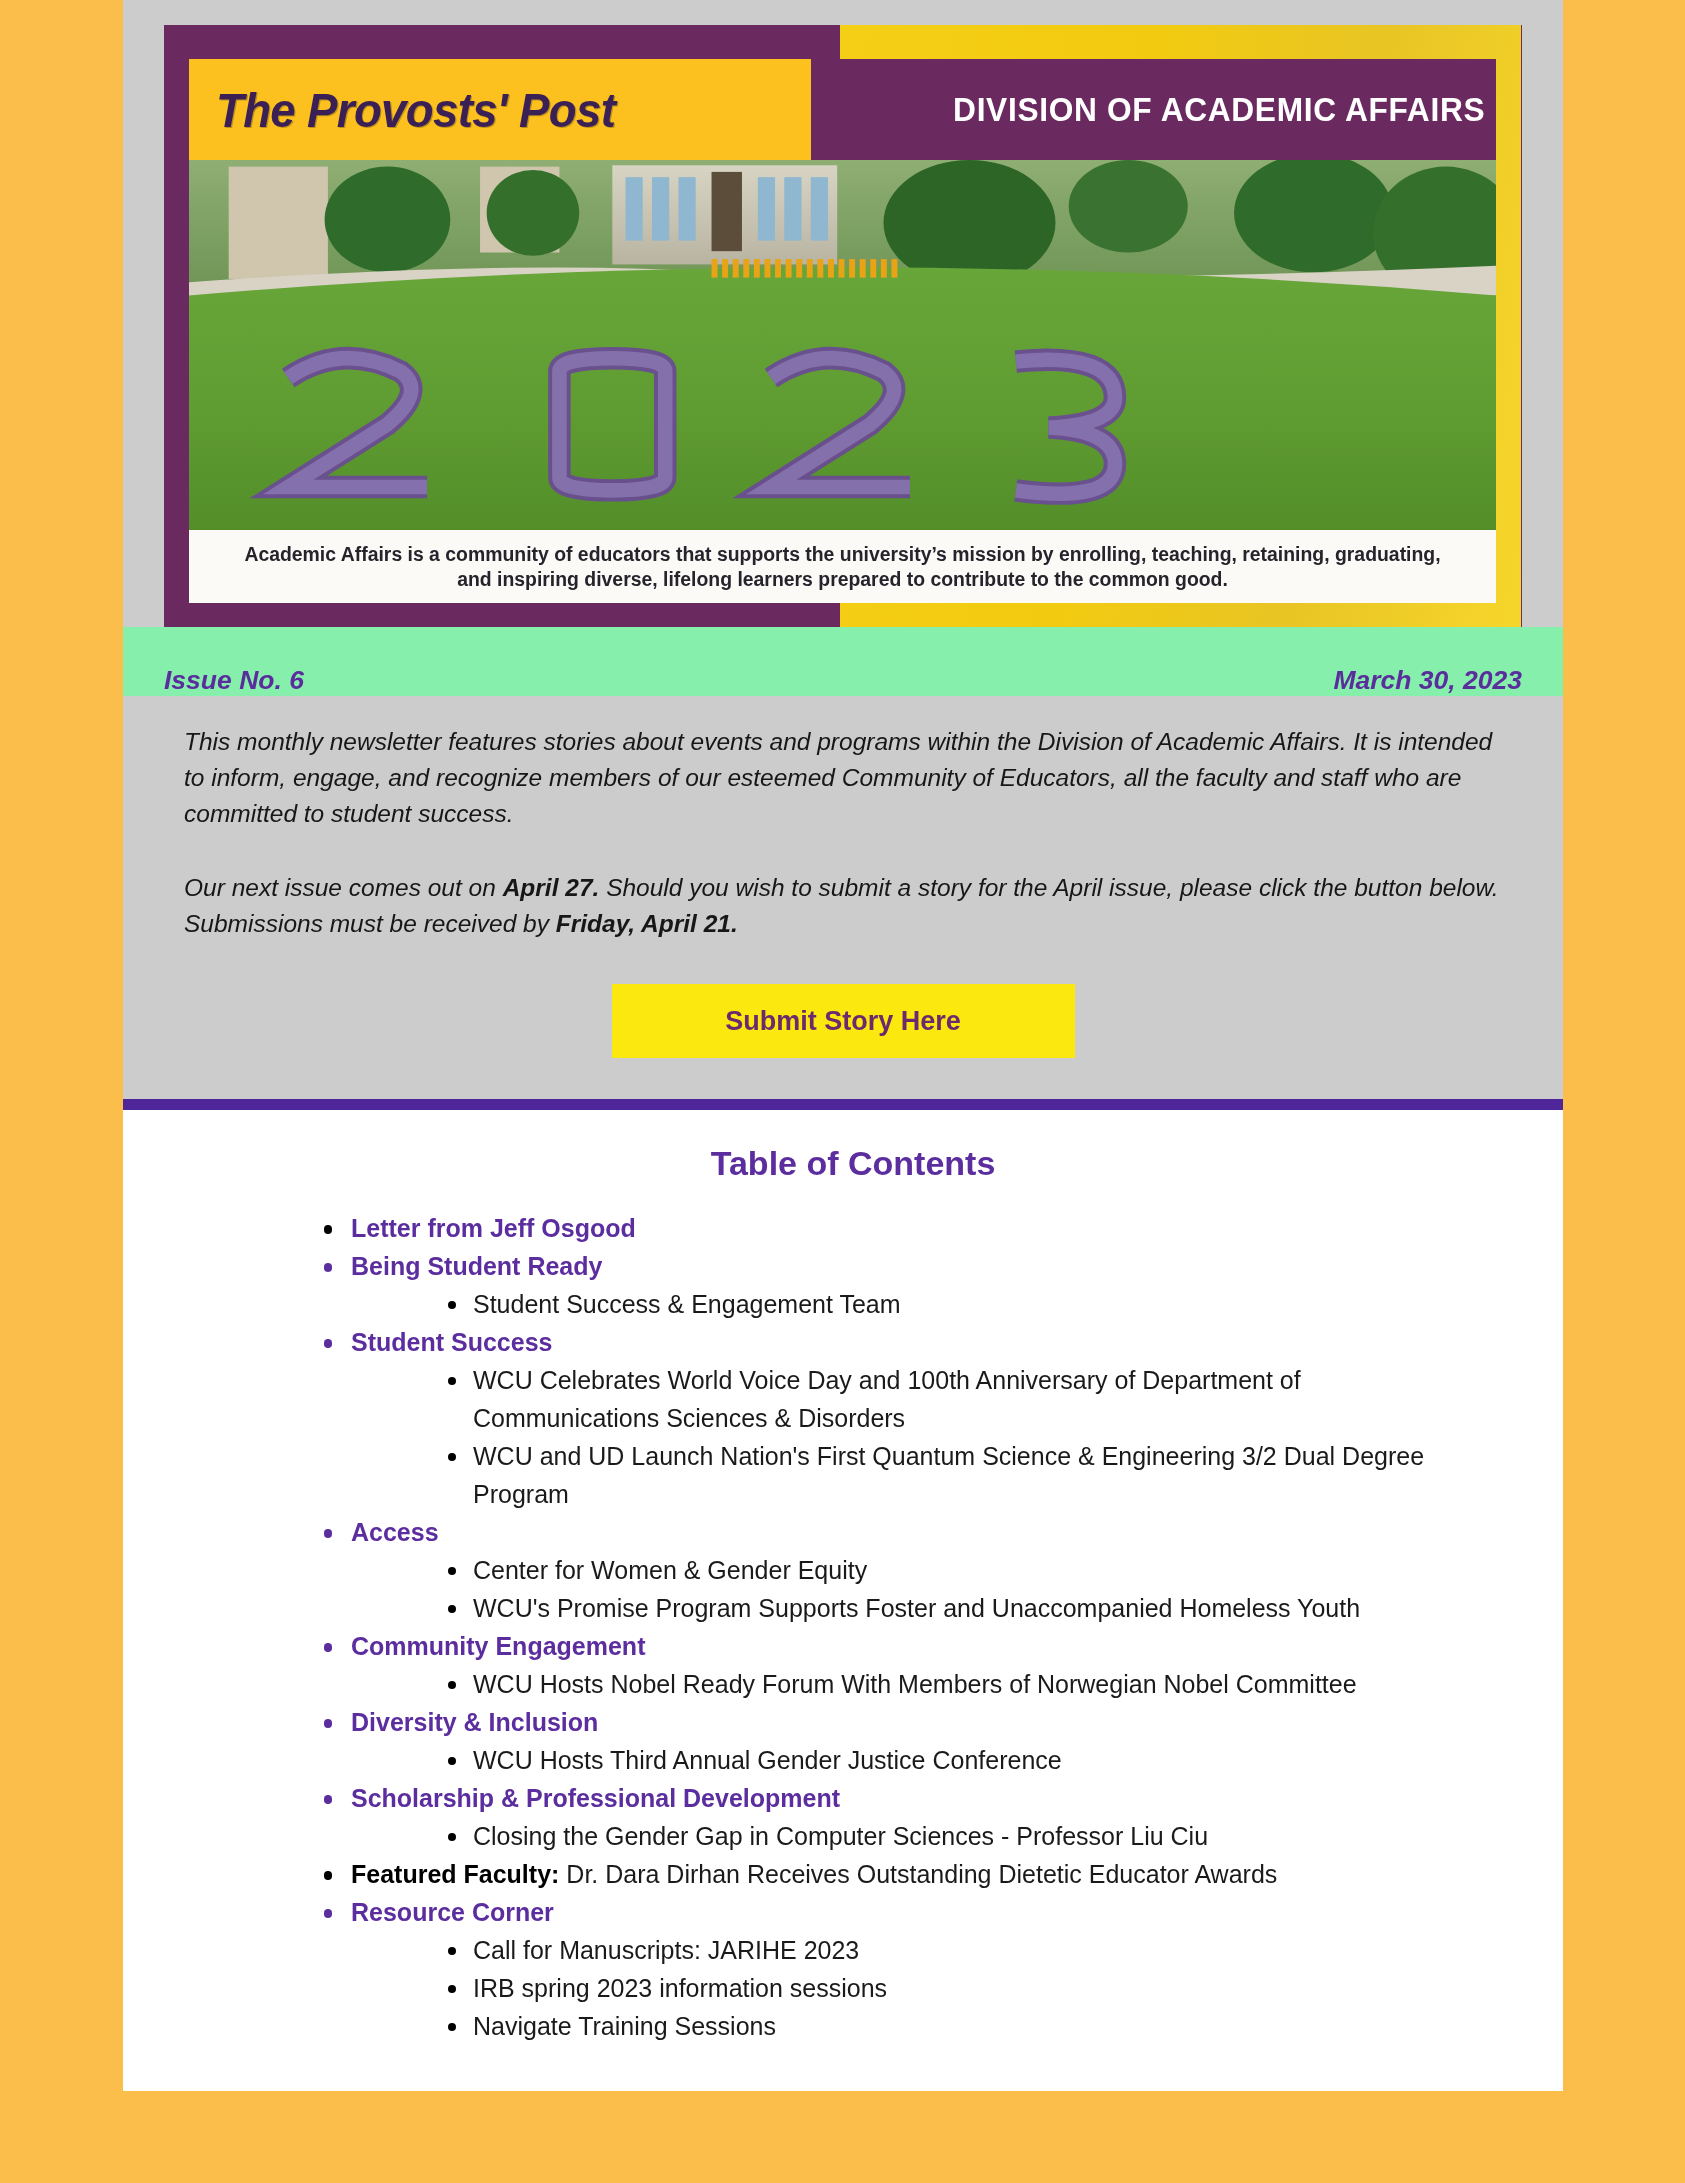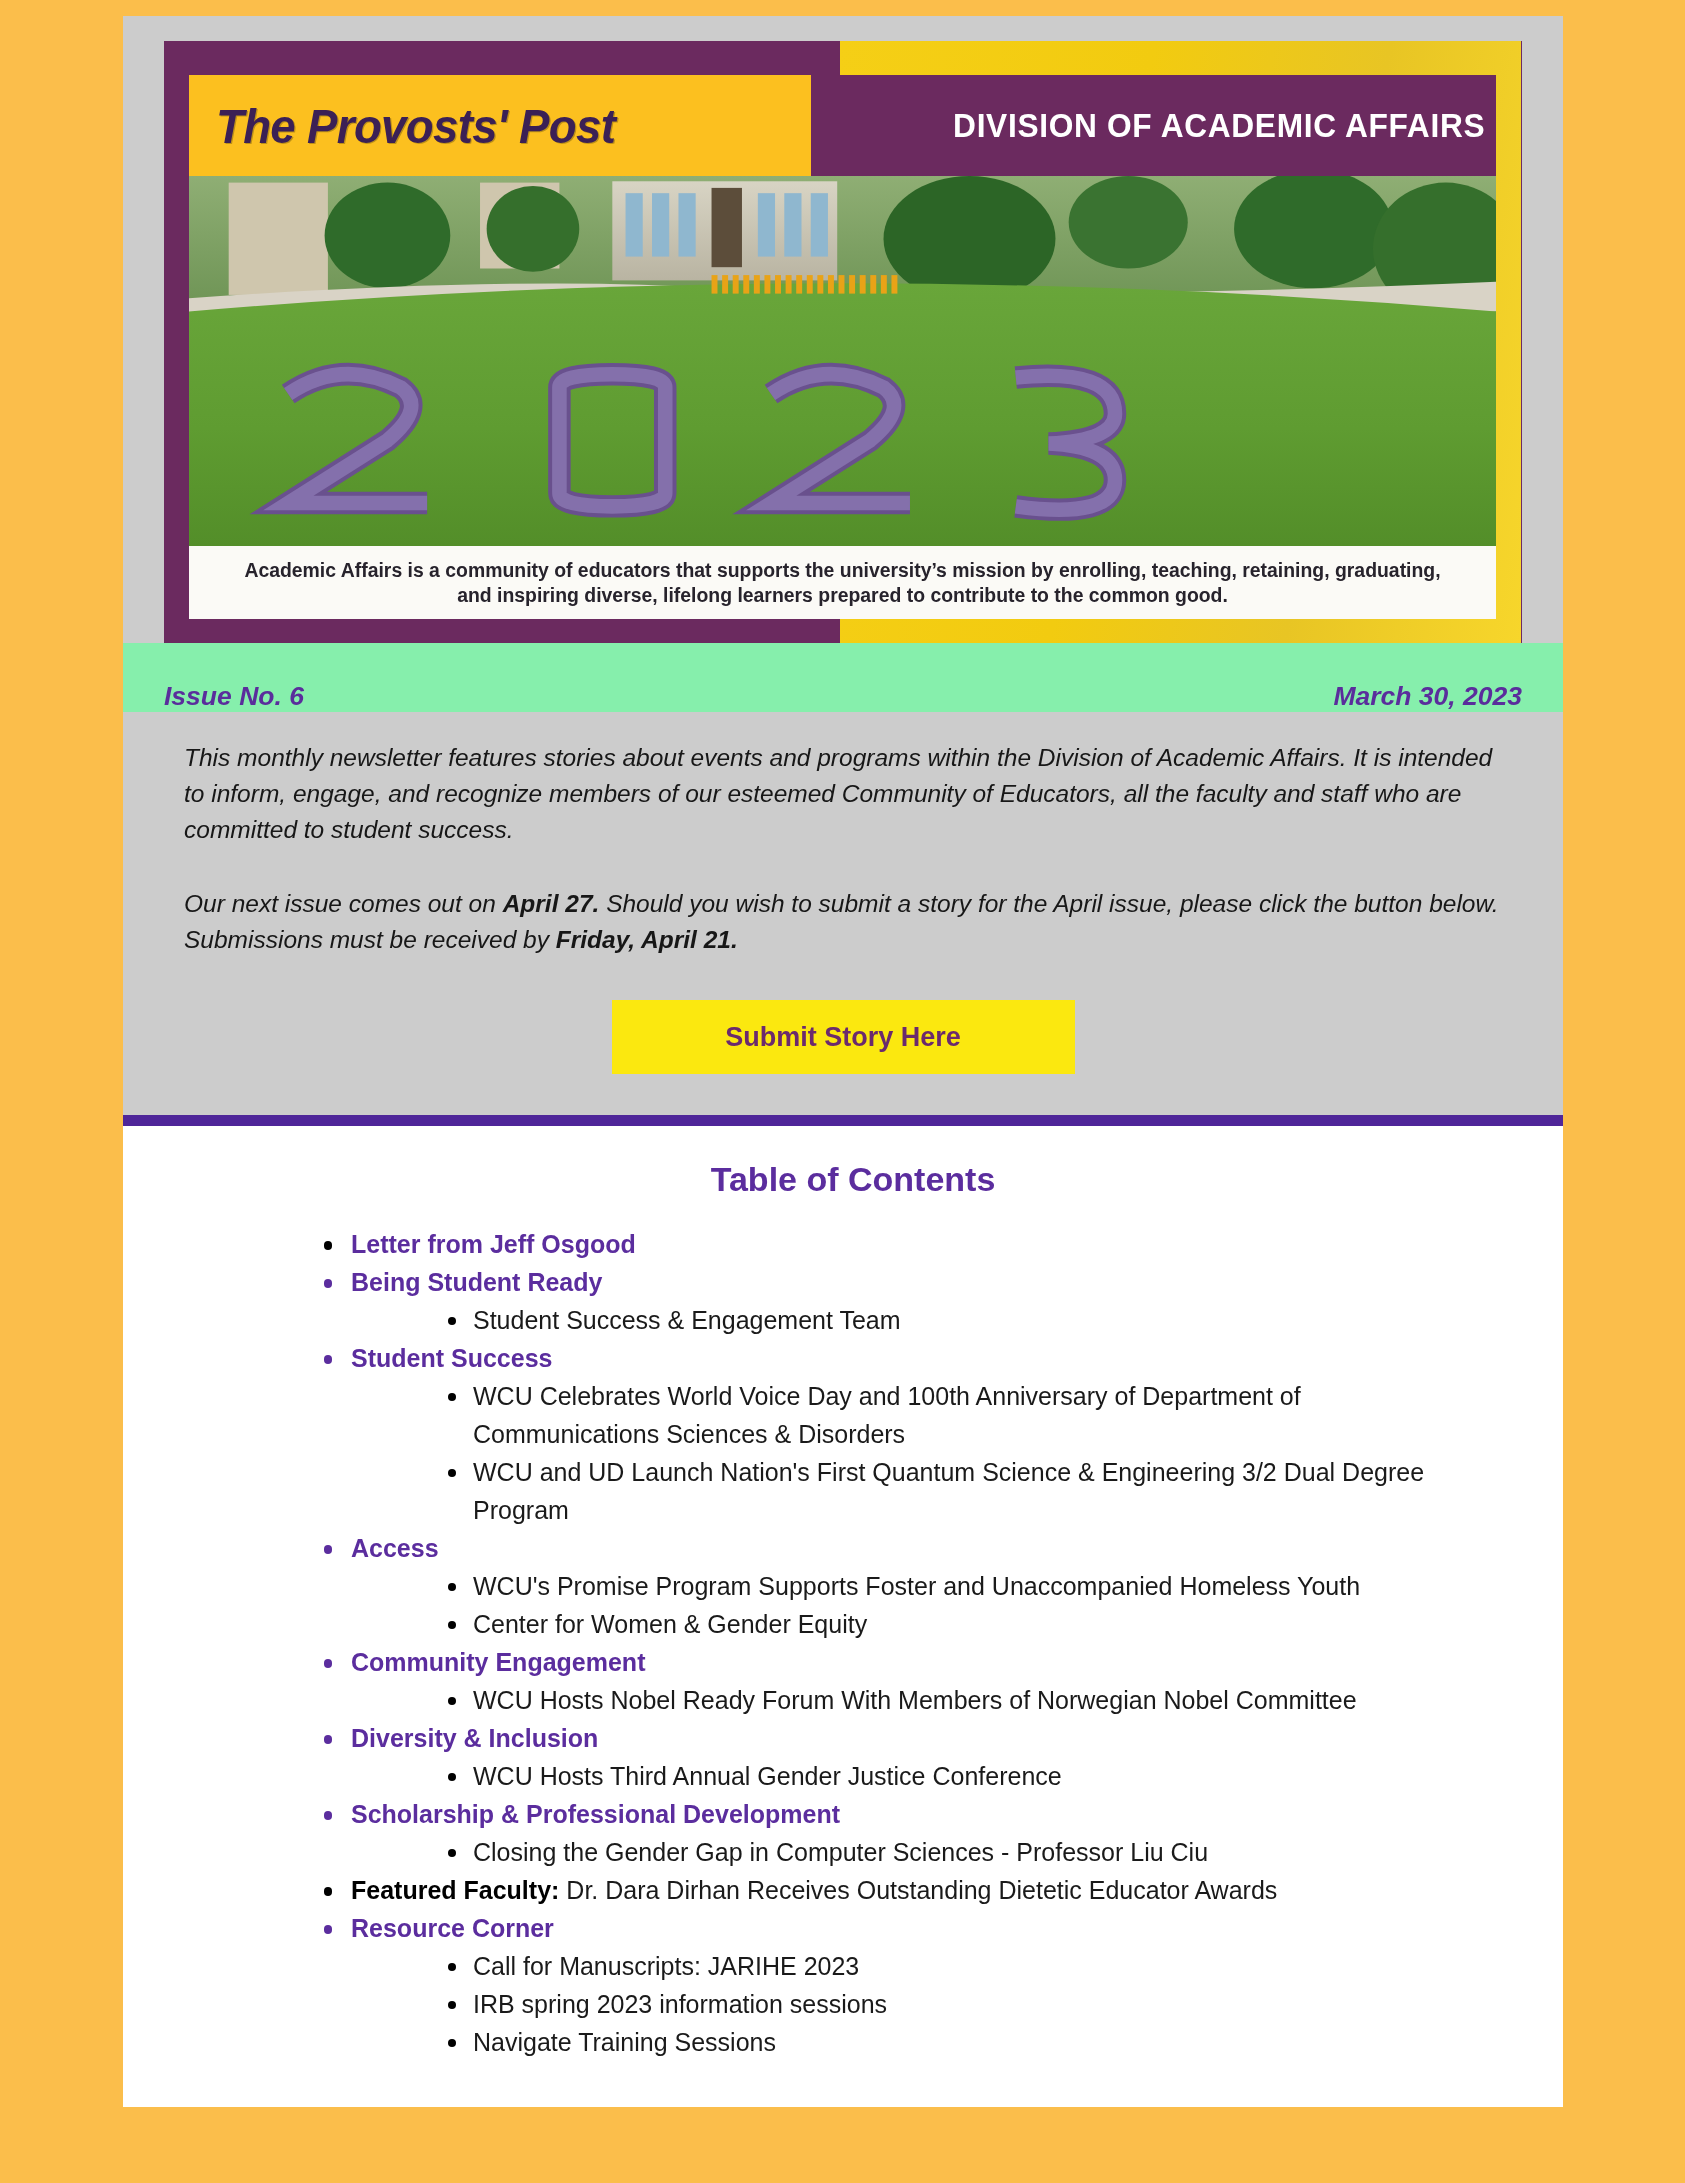--- a/index.html
+++ b/index.html
@@ -7,21 +7,21 @@
     width: 1686px;
     background: #fbbe4b;
     font-family: "Liberation Sans", sans-serif;
   }
   body { min-height: 2183px; }
 
   
   .email-wrap {
     width: 1686px;
     background: #fbbe4b;
-    padding: 16px;
+    padding: 0;
   }
   .content-col {
     width: 1440px;
     margin: 0 auto;
     background: #cccccc;
   }
 
   
   .banner-pad {
     padding: 25px 41px 0 41px;
@@ -339,22 +339,22 @@
       <ul class="toc-list" id="toc-list">
           <li><span class="lvl1">Letter from Jeff Osgood</span></li>
           <li class="purple-dot"><span class="lvl1">Being Student Ready</span><ul class="sub-list">
               <li>Student Success &amp; Engagement Team</li>
             </ul></li>
           <li class="purple-dot"><span class="lvl1">Student Success</span><ul class="sub-list">
               <li>WCU Celebrates World Voice Day and 100th Anniversary of Department of Communications Sciences &amp; Disorders</li>
               <li>WCU and UD Launch Nation's First Quantum Science &amp; Engineering 3/2 Dual Degree Program</li>
             </ul></li>
           <li class="purple-dot"><span class="lvl1">Access</span><ul class="sub-list">
+              <li>Center for Women &amp; Gender Equity</li>
               <li>WCU's Promise Program Supports Foster and Unaccompanied Homeless Youth</li>
-              <li>Center for Women &amp; Gender Equity</li>
             </ul></li>
           <li class="purple-dot"><span class="lvl1">Community Engagement</span><ul class="sub-list">
               <li>WCU Hosts Nobel Ready Forum With Members of Norwegian Nobel Committee</li>
             </ul></li>
           <li class="purple-dot"><span class="lvl1">Diversity &amp; Inclusion</span><ul class="sub-list">
               <li>WCU Hosts Third Annual Gender Justice Conference</li>
             </ul></li>
           <li class="purple-dot"><span class="lvl1">Scholarship &amp; Professional Development</span><ul class="sub-list">
               <li>Closing the Gender Gap in Computer Sciences - Professor Liu Ciu</li>
             </ul></li>

